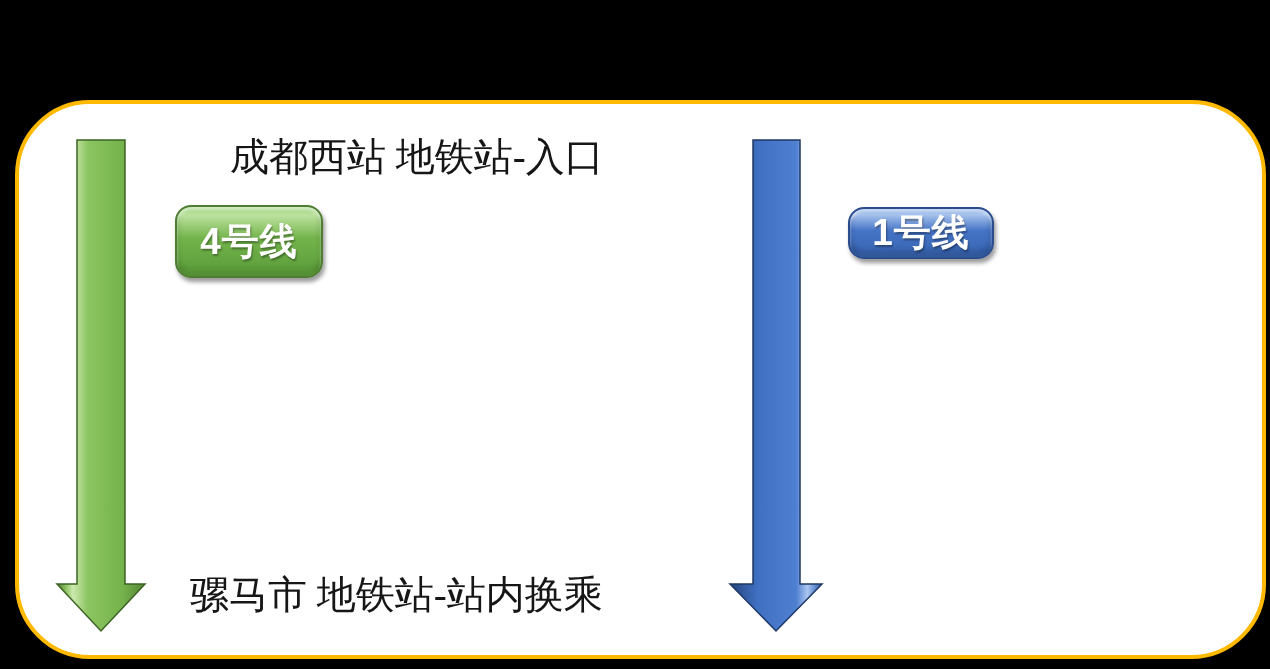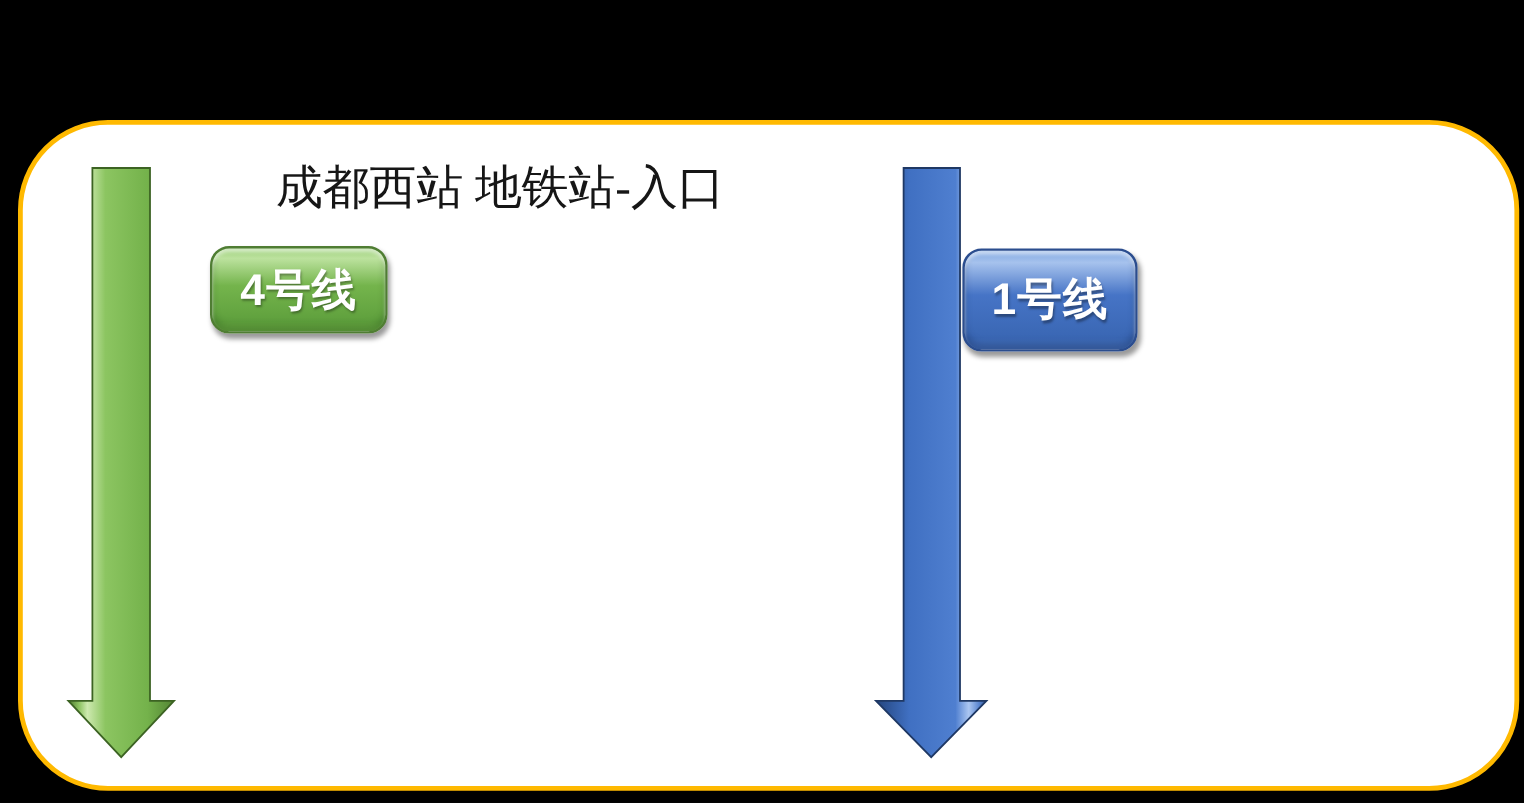--- a/index.html
+++ b/index.html
@@ -62,21 +62,21 @@
   }
   .badge-green {
     left: 175px; top: 205px; width: 148px; height: 73px;
     background: linear-gradient(180deg, #9ed17c 0%, #bce29e 12%, #74b44c 45%, #5fa03d 88%, #6fae47 100%);
     border: 2px solid #4f7d33;
     box-shadow: inset 0 3px 3px rgba(255,255,255,0.55),
                 inset 0 -5px 6px rgba(20,60,10,0.30),
                 2px 4px 4px rgba(0,0,0,0.40);
   }
   .badge-blue {
-    left: 802px; top: 207px; width: 146px; height: 86px;
+    left: 848px; top: 207px; width: 146px; height: 52px;
     background: linear-gradient(180deg, #82a9e2 0%, #a6c2ed 12%, #4674c6 45%, #3a67b4 88%, #4b77c4 100%);
     border: 2px solid #2b4d8e;
     box-shadow: inset 0 3px 3px rgba(255,255,255,0.55),
                 inset 0 -5px 6px rgba(10,30,70,0.35),
                 2px 4px 4px rgba(0,0,0,0.40);
   }
 </style>
 </head>
 <body>
 
@@ -95,20 +95,21 @@
         <stop offset="1" stop-color="#538434"></stop>
       </linearGradient>
     </defs>
     <polygon points="22,1 70,1 70,445 90,445 46,492 2,445 22,445" fill="url(#gradGreen)" stroke="#3c6323" stroke-width="1.5" stroke-linejoin="miter"></polygon>
   </svg>
 
   <div class="label label-tl">成都西站 地铁站-入口</div>
 
   <div class="badge badge-green">4号线</div>
 
+  <div class="label label-bl">骡马市 地铁站-站内换乘</div>
 
   <svg class="arrow arrow-right" viewBox="0 0 96 494" xmlns="http://www.w3.org/2000/svg">
     <defs>
       <linearGradient id="gradBlue" x1="0" y1="0" x2="1" y2="0">
         <stop offset="0" stop-color="#24457e"></stop>
         <stop offset="0.30" stop-color="#4070c2"></stop>
         <stop offset="0.72" stop-color="#4f7fd0"></stop>
         <stop offset="0.84" stop-color="#abc6f1"></stop>
         <stop offset="0.93" stop-color="#5d88d2"></stop>
         <stop offset="1" stop-color="#2f5597"></stop>

